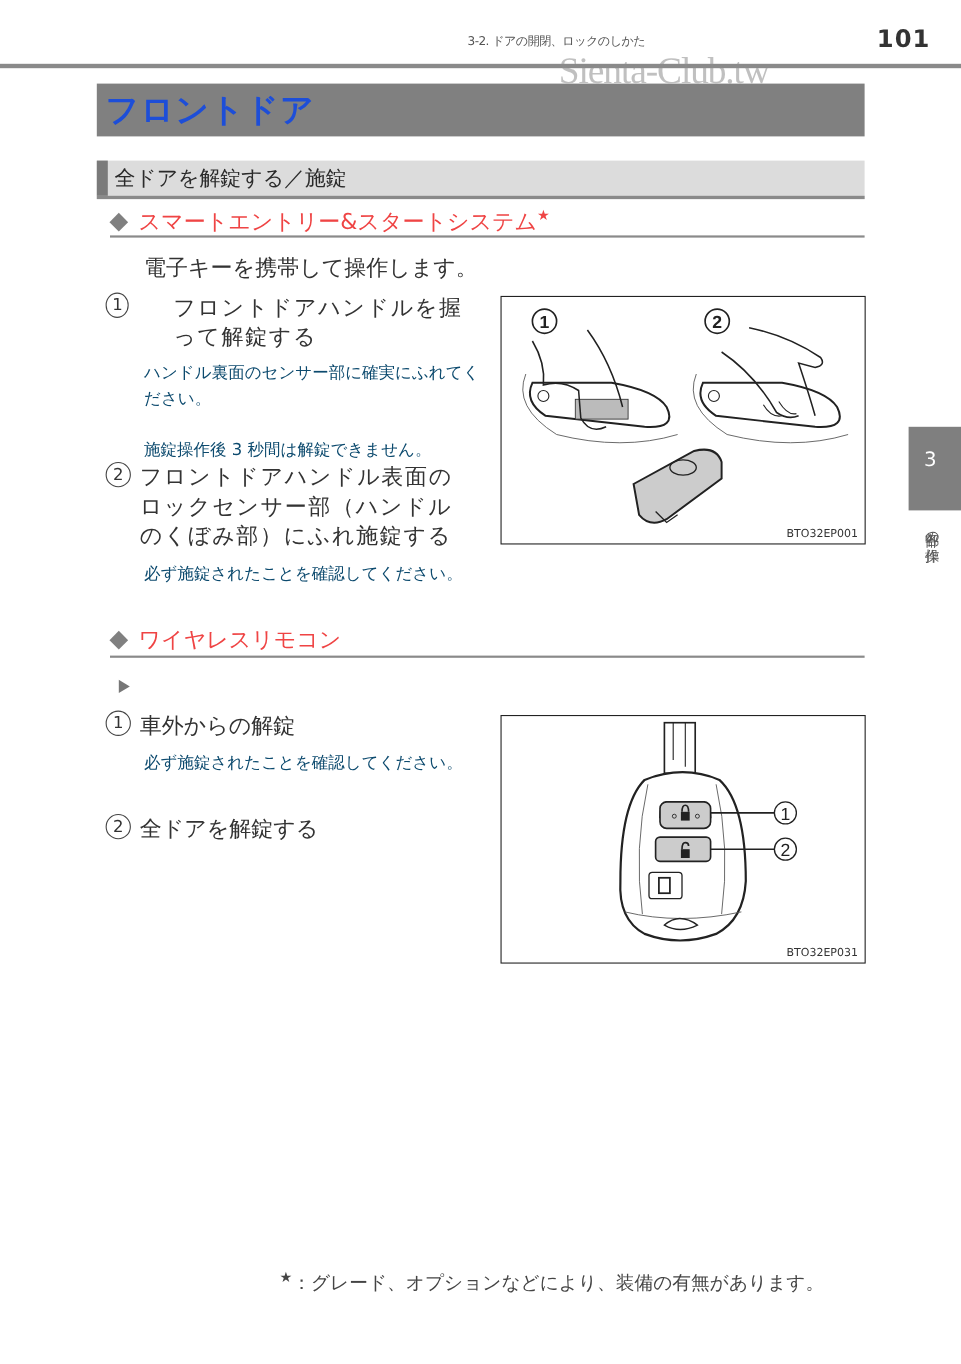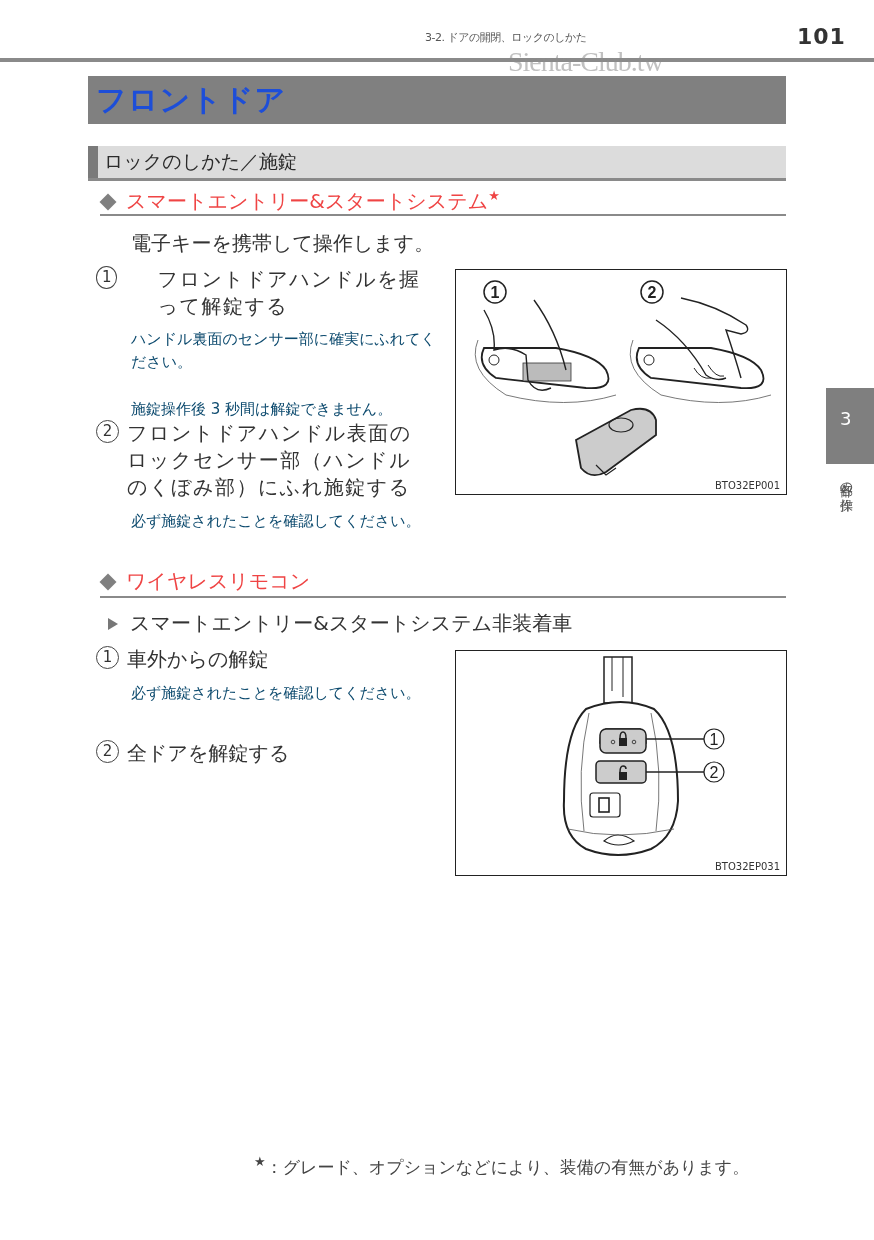--- a/index.html
+++ b/index.html
@@ -5,21 +5,21 @@
   html, body { margin: 0; padding: 0; background: #ffffff; }
   body { width: 874px; height: 1240px; position: relative; overflow: hidden;
          font-family: "DejaVu Sans", "Liberation Sans", sans-serif; color: #3a3a3a; }
   .abs { position: absolute; }
 
   .running-head { left: 425px; top: 30px; font-size: 11px; color: #555; letter-spacing: -0.5px; }
   .page-number { left: 771px; top: 24px; font-size: 22px; font-weight: bold; color: #333; letter-spacing: 1px; margin-left: 26px; }
   .top-rule { left: 0; top: 58px; width: 874px; height: 4px; background: #8a8a8a; }
 
   .watermark { left: 508px; top: 46px; font-family: "Liberation Serif", "DejaVu Serif", serif;
-               font-size: 28px; color: rgba(140,140,140,0.55); letter-spacing: -1px; z-index: 5; }
+               font-size: 34px; color: rgba(140,140,140,0.55); letter-spacing: -1px; z-index: 5; }
 
   .title-bar { left: 88px; top: 76px; width: 698px; height: 48px; background: #808080; }
   .title-text { left: 96px; top: 80px; font-size: 30px; font-weight: bold; color: #1d4ed8; letter-spacing: 1px; }
 
   .section-bar { left: 88px; top: 146px; width: 698px; height: 32px; background: #dcdcdc;
                  border-bottom: 3px solid #8a8a8a; }
   .section-accent { left: 88px; top: 146px; width: 10px; height: 32px; background: #7a7a7a; }
   .section-text { left: 104px; top: 149px; font-size: 19px; color: #2a2a2a; }
 
   .sub-heading { font-size: 20px; color: #ef4444; }
@@ -56,21 +56,21 @@
 <div class="abs running-head">3-2. ドアの開閉、ロックのしかた</div>
 <div class="abs page-number">101</div>
 <div class="abs top-rule"></div>
 <div class="abs watermark">Sienta-Club.tw</div>
 
 <div class="abs title-bar"></div>
 <div class="abs title-text">フロントドア</div>
 
 <div class="abs section-bar"></div>
 <div class="abs section-accent"></div>
-<div class="abs section-text">ロックのしかた／施錠</div>
+<div class="abs section-text">全ドアを解錠する／施錠</div>
 
 <div class="abs sub-heading" style="left:96px; top:188px;">
   <span class="diamond"></span><span>スマートエントリー&amp;スタートシステム</span><span class="star">★</span>
 </div>
 <div class="abs sub-rule" style="top:214px;"></div>
 
 <div class="abs body-lg" style="left:131px; top:230px;">電子キーを携帯して操作します。</div>
 
 <div class="abs step body-lg" style="top:266px;">
   <div style="display:flex;">
@@ -118,21 +118,21 @@
   </svg>
   <span class="fig-code">BTO32EP001</span>
 </div>
 
 <div class="abs sub-heading" style="left:96px; top:568px;">
   <span class="diamond"></span><span>ワイヤレスリモコン</span>
 </div>
 <div class="abs sub-rule" style="top:596px;"></div>
 
 <div class="abs body-lg" style="left:100px; top:610px;">
-  <span class="triangle"></span><span>スマートエントリー&amp;スタートシステム非装着車</span>
+  <span class="triangle"></span>
 </div>
 
 <div class="abs step body-lg" style="top:646px;">
   <div style="display:flex;">
     <span class="circled">1</span>
     <span>車外からの解錠</span>
   </div>
 </div>
 <div class="abs note body-sm" style="top:682px;">必ず施錠されたことを確認してください。</div>
 

